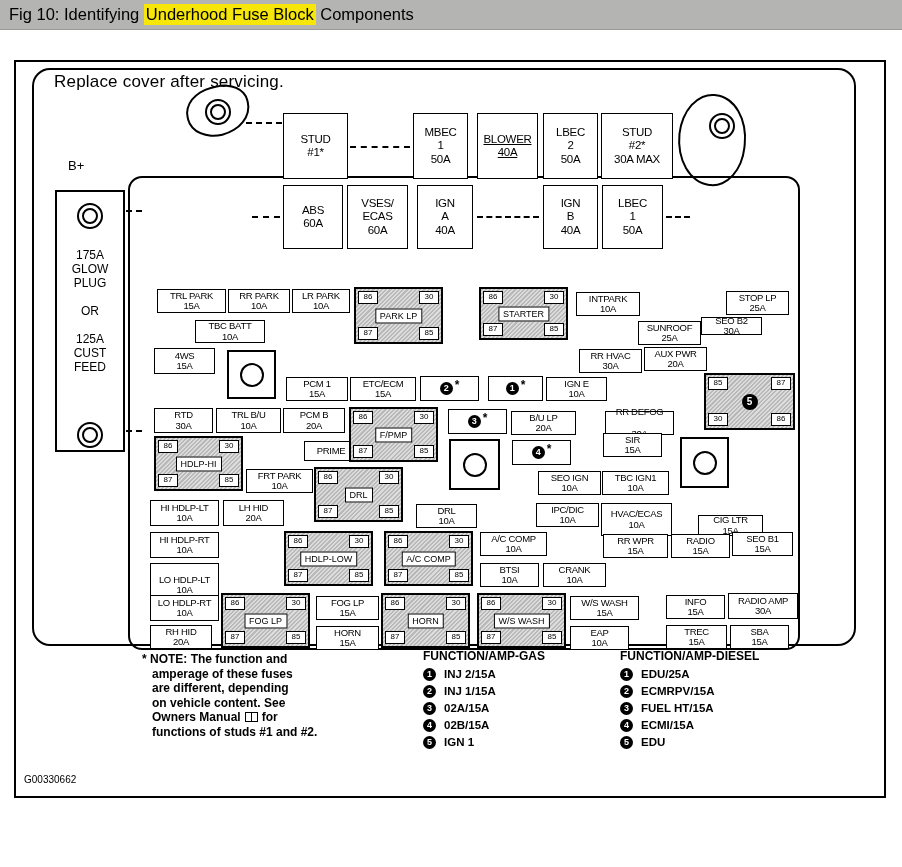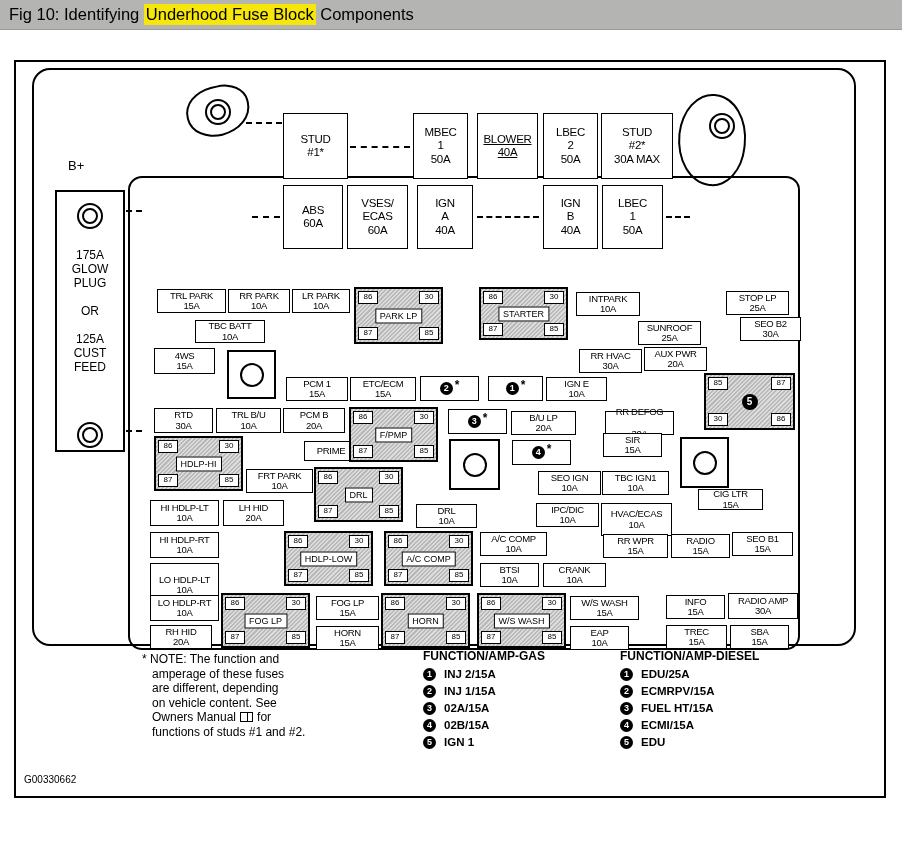--- a/index.html
+++ b/index.html
@@ -40,21 +40,21 @@
   .rnum{position:absolute;left:50%;top:50%;transform:translate(-50%,-50%);width:16px;height:16px;
         border-radius:50%;background:#000;color:#fff;font-size:10px;font-weight:700;line-height:16px;text-align:center;}
   .erelay{position:absolute;border:2px solid #000;background:#fff;box-sizing:border-box;}
   .erelay::after{content:"";position:absolute;left:50%;top:50%;width:24px;height:24px;border:2px solid #000;
         border-radius:50%;transform:translate(-50%,-50%);box-sizing:border-box;}
   .marker{position:absolute;border:1.5px solid #000;background:#fff;box-sizing:border-box;
         display:flex;align-items:center;justify-content:center;gap:2px;}
   .numcirc{width:13px;height:13px;border-radius:50%;background:#000;color:#fff;font-size:9px;
         font-weight:700;line-height:13px;text-align:center;flex:0 0 auto;}
   .ast{font-size:12px;font-weight:700;margin-top:-7px;}
-  .note{position:absolute;left:142px;top:652px;width:185px;font-size:12px;font-weight:400;line-height:14.5px;}
+  .note{position:absolute;left:142px;top:652px;width:185px;font-size:12px;font-weight:700;line-height:14.5px;}
   .note-line{padding-left:10px;}
   .note-line.first{padding-left:0;}
   .book-icon{display:inline-block;width:13px;height:10px;border:1.5px solid #000;box-sizing:border-box;
         position:relative;vertical-align:-1px;margin:0 4px;}
   .book-icon::after{content:"";position:absolute;left:50%;top:0;bottom:0;border-left:1.5px solid #000;}
   .legend{position:absolute;}
   #legend-gas{left:423px;top:649px;}
   #legend-diesel{left:620px;top:649px;}
   .ltitle{font-size:12px;font-weight:700;margin-bottom:5px;}
   .lrow{display:flex;align-items:center;gap:8px;margin-top:4px;}
@@ -64,20 +64,21 @@
 </style>
 </head>
 <body>
 
 <div class="page">
 
   <div class="titlebar"><span>Fig 10: Identifying </span><span class="hl">Underhood Fuse Block</span><span> Components</span></div>
 
   <div class="frame"></div>
   <div class="cover"></div>
+  <div class="cover-note">Replace cover after servicing.</div>
 
   <div class="ear-left"></div>
   <div class="ear-right"></div>
   <div class="dcirc" style="left:205px;top:99px"></div>
   <div class="dcirc" style="left:709px;top:113px"></div>
 
   <div class="bplus">B+</div>
   <div class="sideblock"></div>
   <div class="dcirc" style="left:77px;top:203px"></div>
   <div class="dcirc" style="left:77px;top:422px"></div>
@@ -172,21 +173,21 @@
         <div class="fline">25A</div>
       </div>
       <div class="fuse small" style="left: 195px; top: 320px; width: 70px; height: 23px;">
         <div class="fline">TBC BATT</div>
         <div class="fline">10A</div>
       </div>
       <div class="fuse small" style="left: 638px; top: 321px; width: 63px; height: 24px;">
         <div class="fline">SUNROOF</div>
         <div class="fline">25A</div>
       </div>
-      <div class="fuse small" style="left: 740px; top: 317px; width: 61px; height: 24px;">
+      <div class="fuse small" style="left: 701px; top: 317px; width: 61px; height: 18px;">
         <div class="fline">SEO B2</div>
         <div class="fline">30A</div>
       </div>
       <div class="fuse small" style="left: 154px; top: 348px; width: 61px; height: 26px;">
         <div class="fline">4WS</div>
         <div class="fline">15A</div>
       </div>
       <div class="fuse small" style="left: 579px; top: 349px; width: 63px; height: 24px;">
         <div class="fline">RR HVAC</div>
         <div class="fline">30A</div>
@@ -259,21 +260,21 @@
         <div class="fline">10A</div>
       </div>
       <div class="fuse small" style="left: 536px; top: 503px; width: 63px; height: 24px;">
         <div class="fline">IPC/DIC</div>
         <div class="fline">10A</div>
       </div>
       <div class="fuse small" style="left: 601px; top: 503px; width: 71px; height: 33px;">
         <div class="fline">HVAC/ECAS</div>
         <div class="fline">10A</div>
       </div>
-      <div class="fuse small" style="left: 698px; top: 489px; width: 65px; height: 21px;">
+      <div class="fuse small" style="left: 698px; top: 515px; width: 65px; height: 21px;">
         <div class="fline">CIG LTR</div>
         <div class="fline">15A</div>
       </div>
       <div class="fuse small" style="left: 150px; top: 532px; width: 69px; height: 26px;">
         <div class="fline">HI HDLP-RT</div>
         <div class="fline">10A</div>
       </div>
       <div class="fuse small" style="left: 480px; top: 532px; width: 67px; height: 24px;">
         <div class="fline">A/C COMP</div>
         <div class="fline">10A</div>

